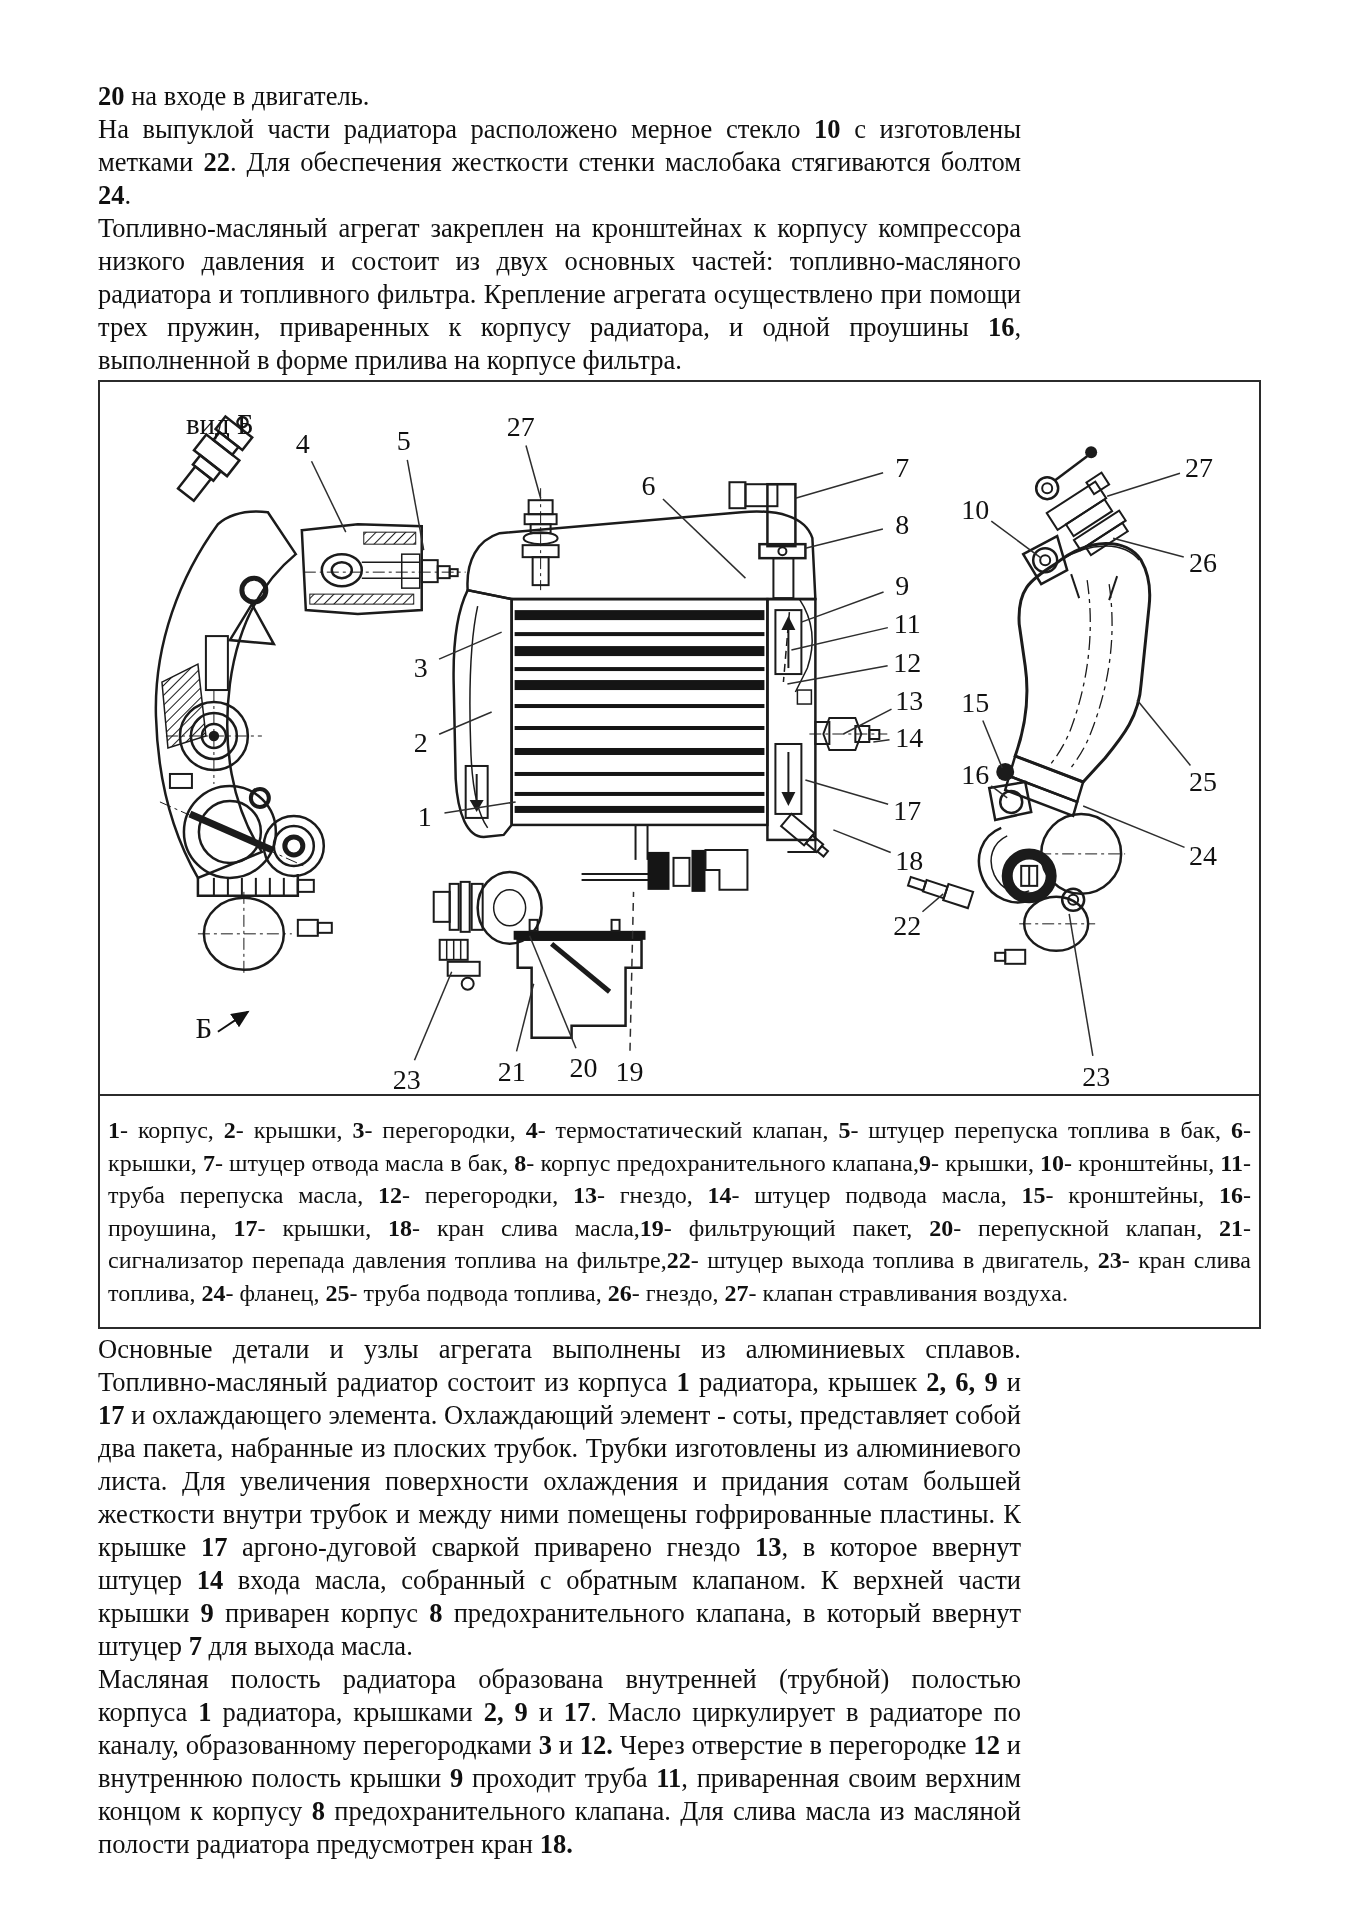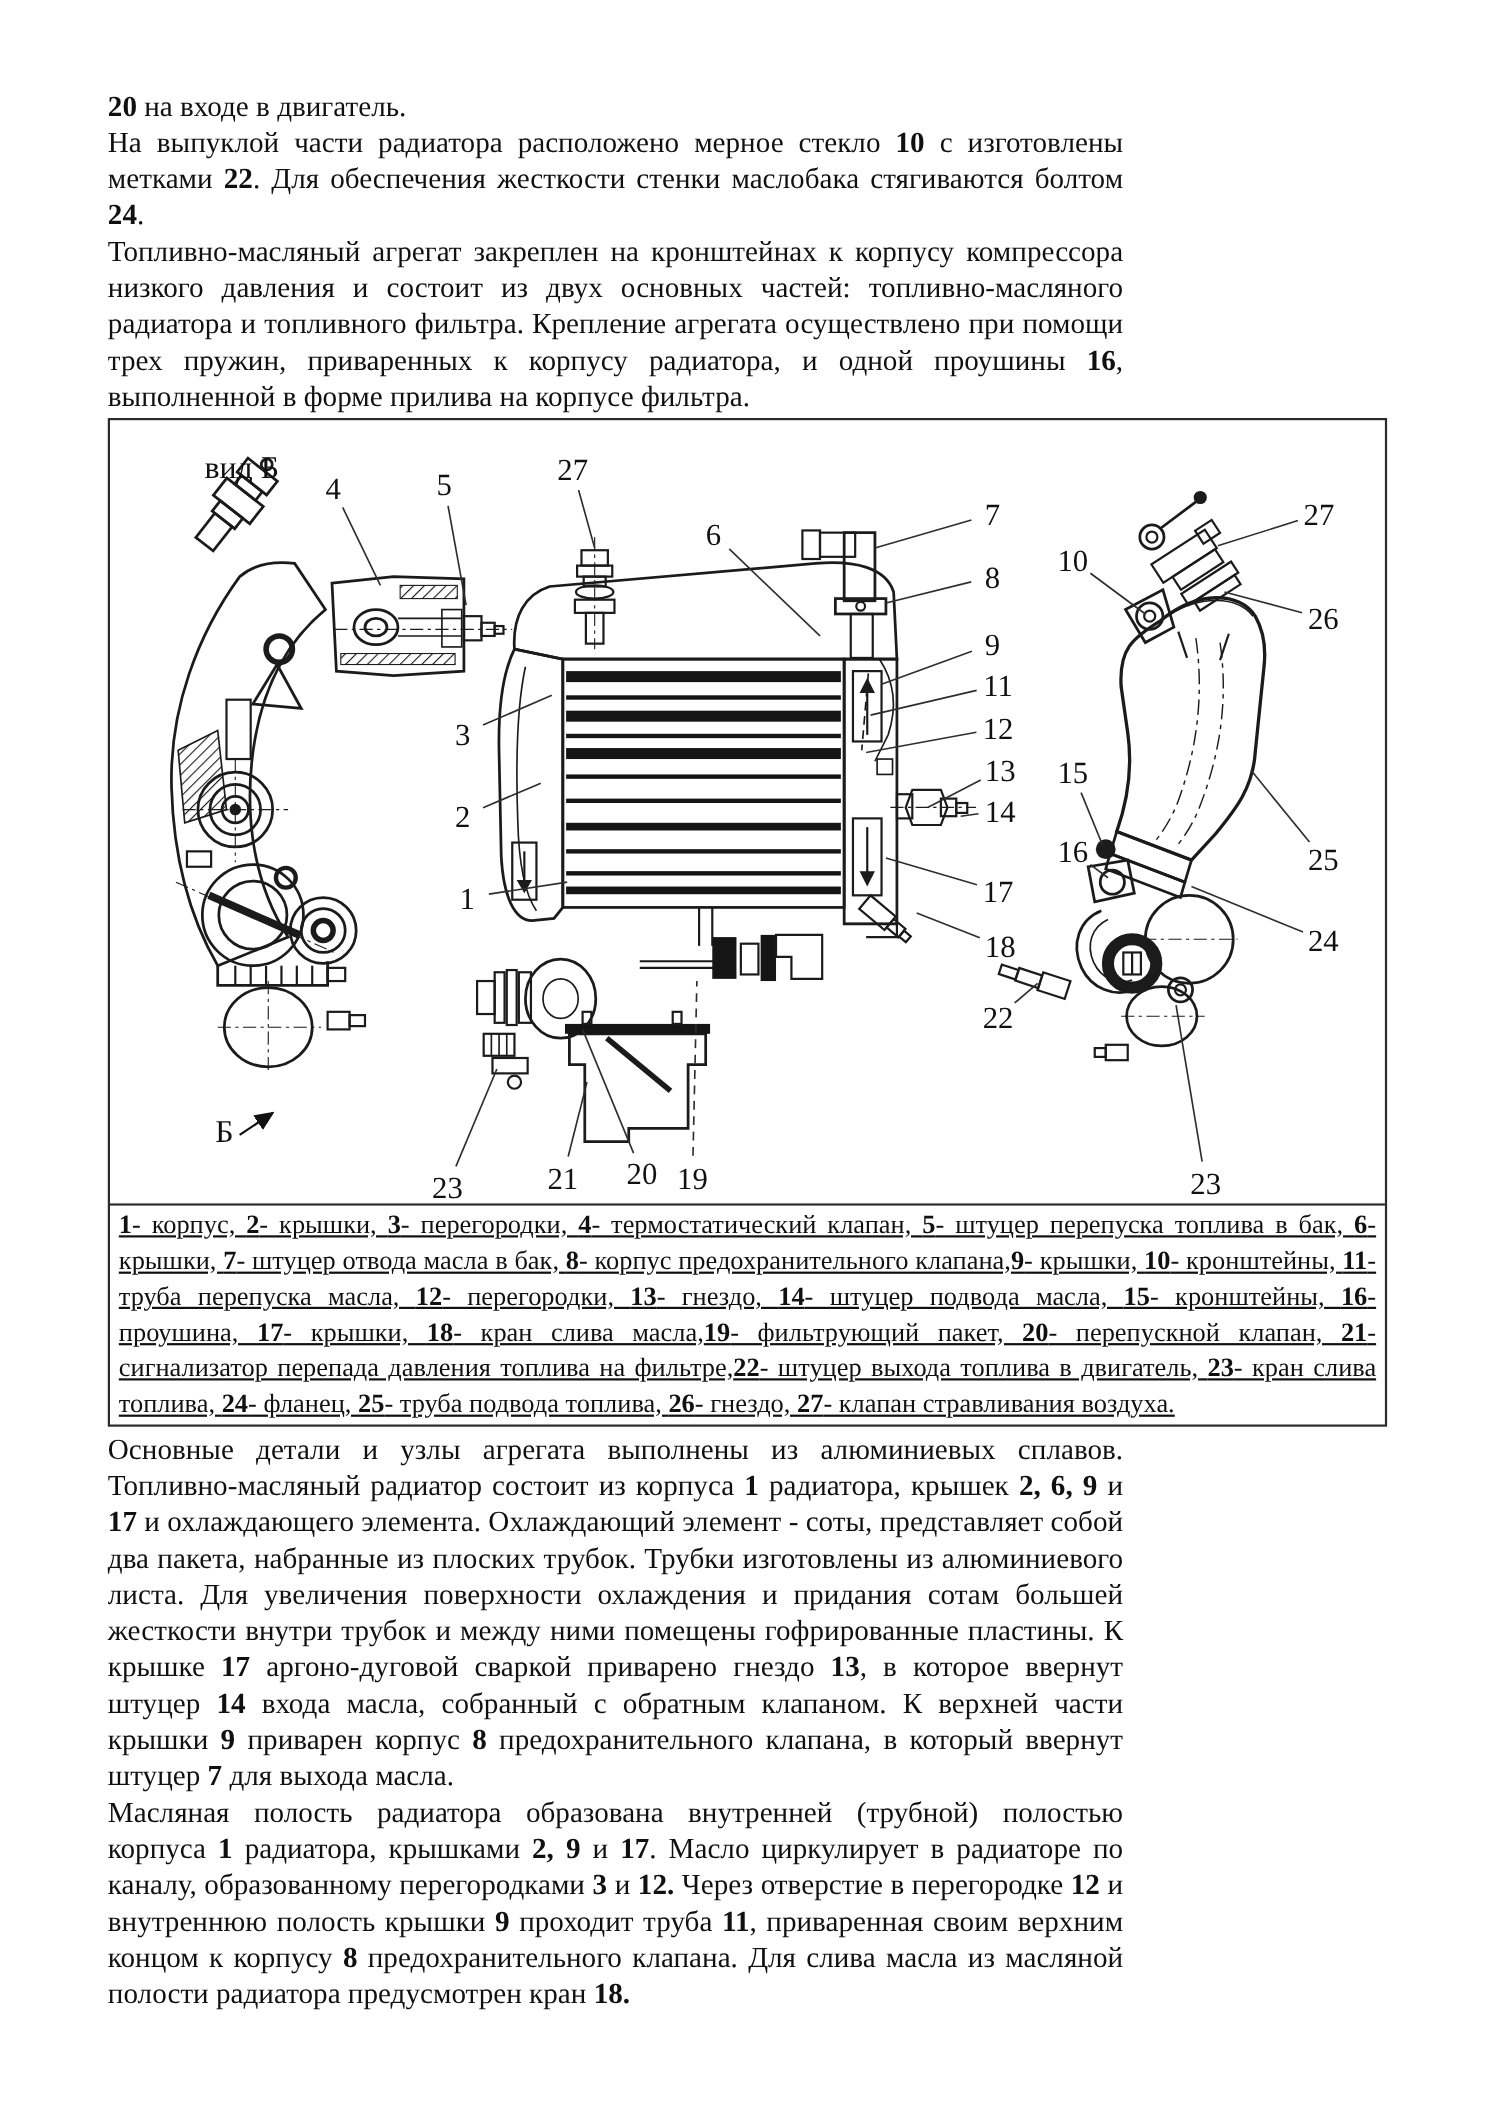--- a/index.html
+++ b/index.html
@@ -2,25 +2,25 @@
 <html><head>
 <meta charset="utf-8">
 <style>
   html,body{margin:0;padding:0;background:#ffffff;}
   body{width:1357px;height:1920px;overflow:hidden;
        font-family:"Liberation Serif","DejaVu Serif",serif;color:#101010;}
   .content{width:923px;margin-left:98px;padding-top:80px;}
   p.body{margin:0;font-size:26.5px;line-height:33px;text-align:justify;}
   p.body b{font-weight:bold;}
   h2.heading{margin:0;font-size:28px;line-height:33px;text-align:center;font-weight:bold;}
-  figure.figbox{margin:3px 0 4px 0;border:2px solid #2b2b2b;width:1159px;background:#fff;text-decoration:underline;}
+  figure.figbox{margin:3px 0 4px 0;border:2px solid #2b2b2b;width:1159px;background:#fff;}
   .drawing{height:712px;position:relative;}
   .drawing svg{display:block;width:100%;height:712px;}
   figcaption.figcap{border-top:2px solid #2b2b2b;font-size:24px;line-height:32.5px;
-       padding:2px 8px;text-align:justify;}
+       padding:18px 8px;text-align:justify;}
   figcaption.figcap b{font-weight:bold;}
   .co-num{font-family:"Liberation Serif",serif;font-size:28px;fill:#111;}
   .view-lbl{font-family:"Liberation Serif",serif;font-size:29px;fill:#111;}
   .ldr{stroke:#2e2e2e;stroke-width:1.5;fill:none;}
 </style>
 </head>
 <body>
 
 <div class="content">
 

